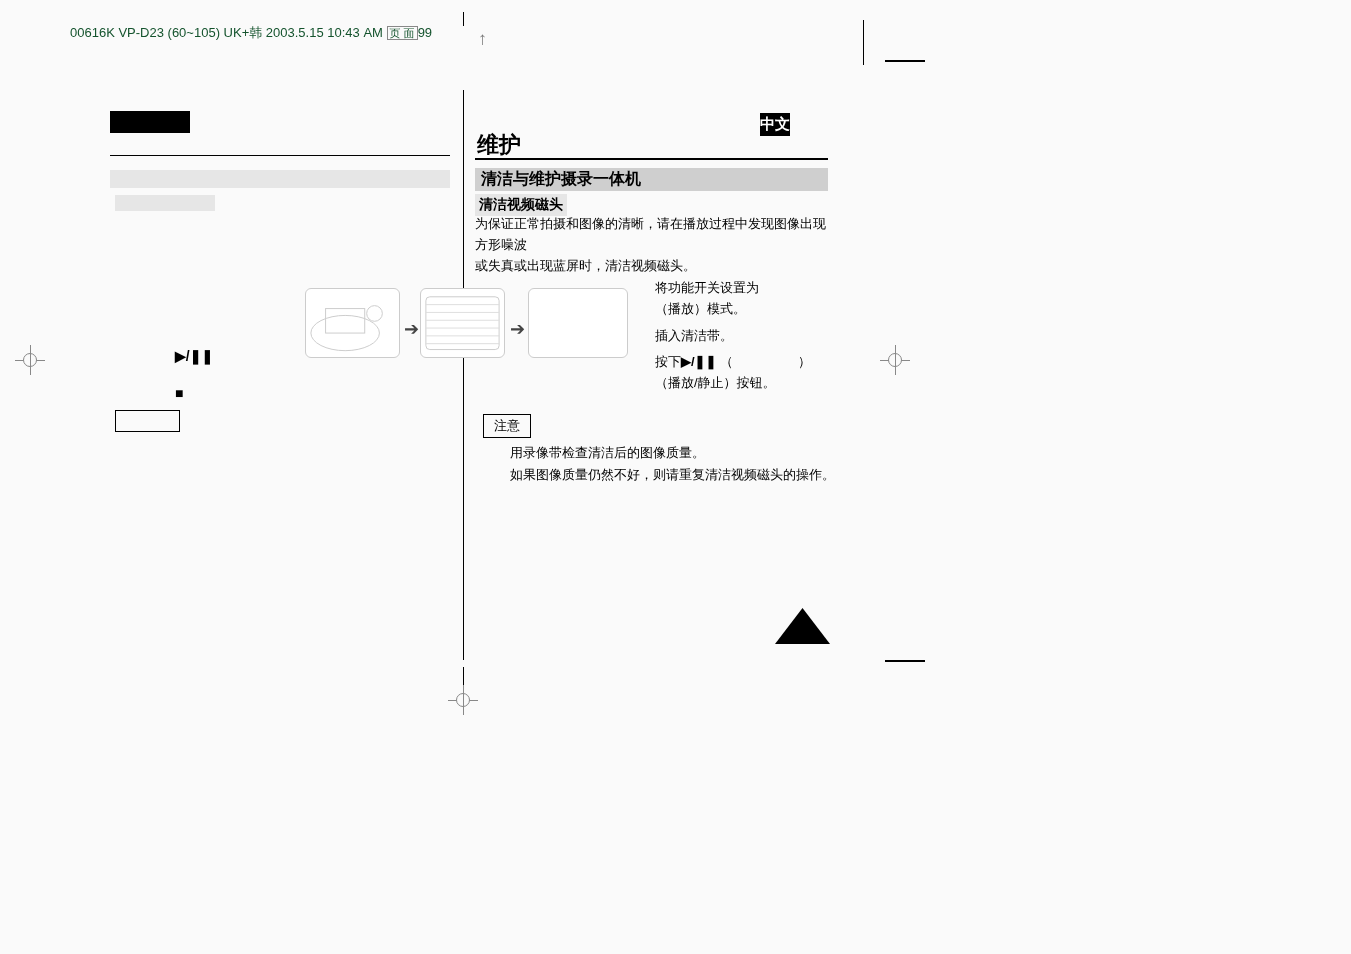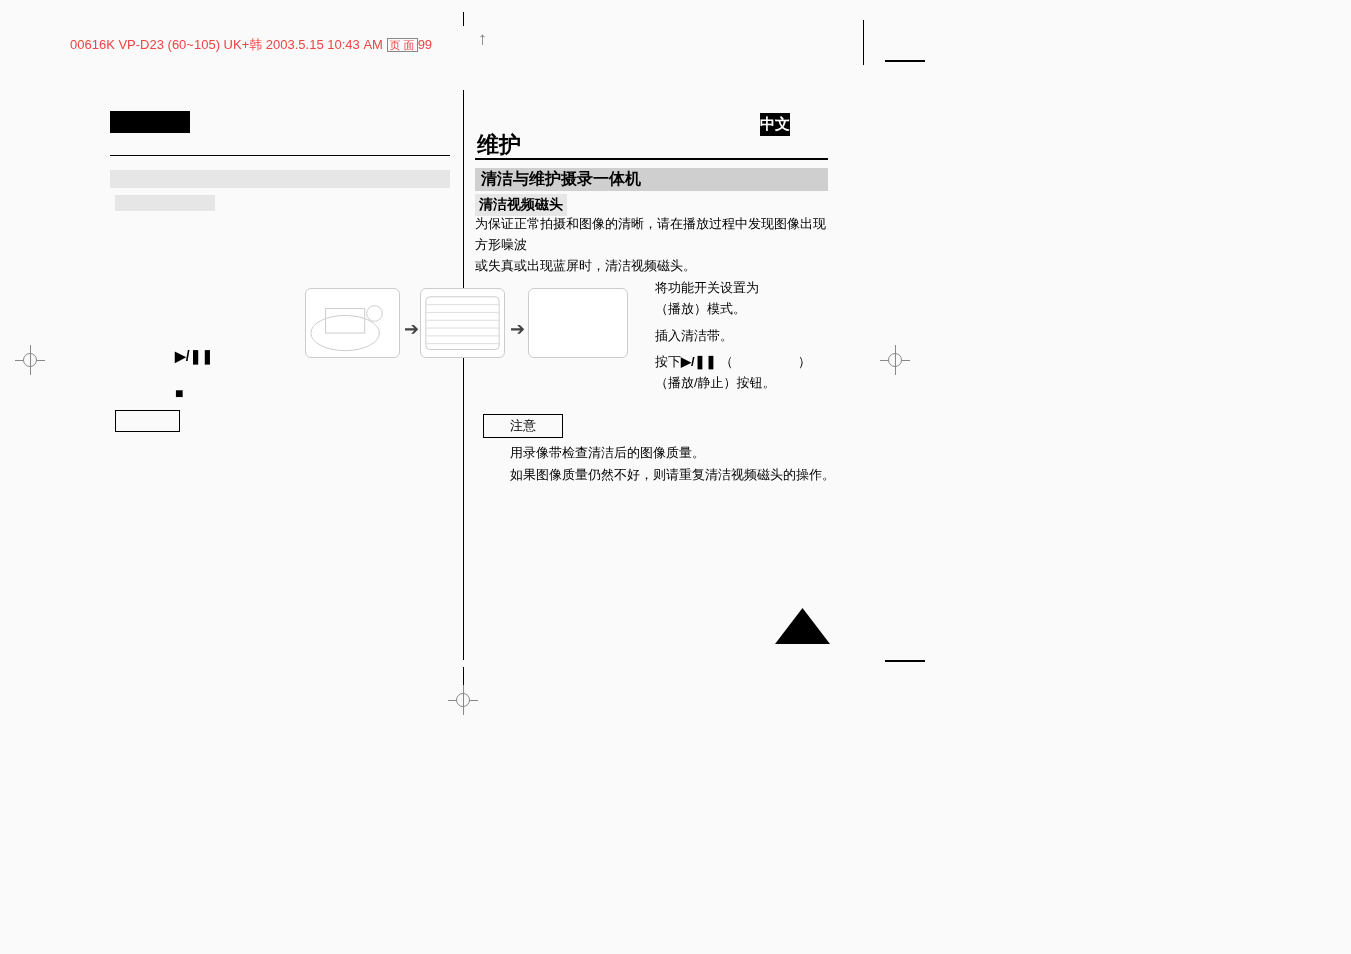--- a/index.html
+++ b/index.html
@@ -7,24 +7,24 @@
       width: 1351px;
       height: 954px;
       background: #fafafa;
       font-family: "SimSun", "Microsoft YaHei", sans-serif;
       position: relative;
       font-size: 14px;
       color: #000;
     }
     .header-line {
       position: absolute;
-      top: 36px;
+      top: 24px;
       left: 70px;
       font-size: 13px;
-      color: #ef4444;
+      color: #14532d;
     }
     .header-line .page-label {
       border: 1px solid #888;
       padding: 0 2px;
       font-size: 11px;
     }
     .arrow-marker {
       position: absolute;
       font-size: 18px;
     }
@@ -117,21 +117,21 @@
     }
     .step-list {
       position: absolute;
       font-size: 13px;
       line-height: 1.6;
     }
     .step-list .row { margin-bottom: 6px; }
     .notice-box {
       position: absolute;
       border: 1px solid #000;
-      padding: 2px 26px;
+      padding: 2px 10px;
       display: inline-block;
       font-size: 13px;
       text-align: center;
     }
     .bullet-list {
       position: absolute;
       font-size: 13px;
       line-height: 1.7;
       margin-left: 23px;
     }

